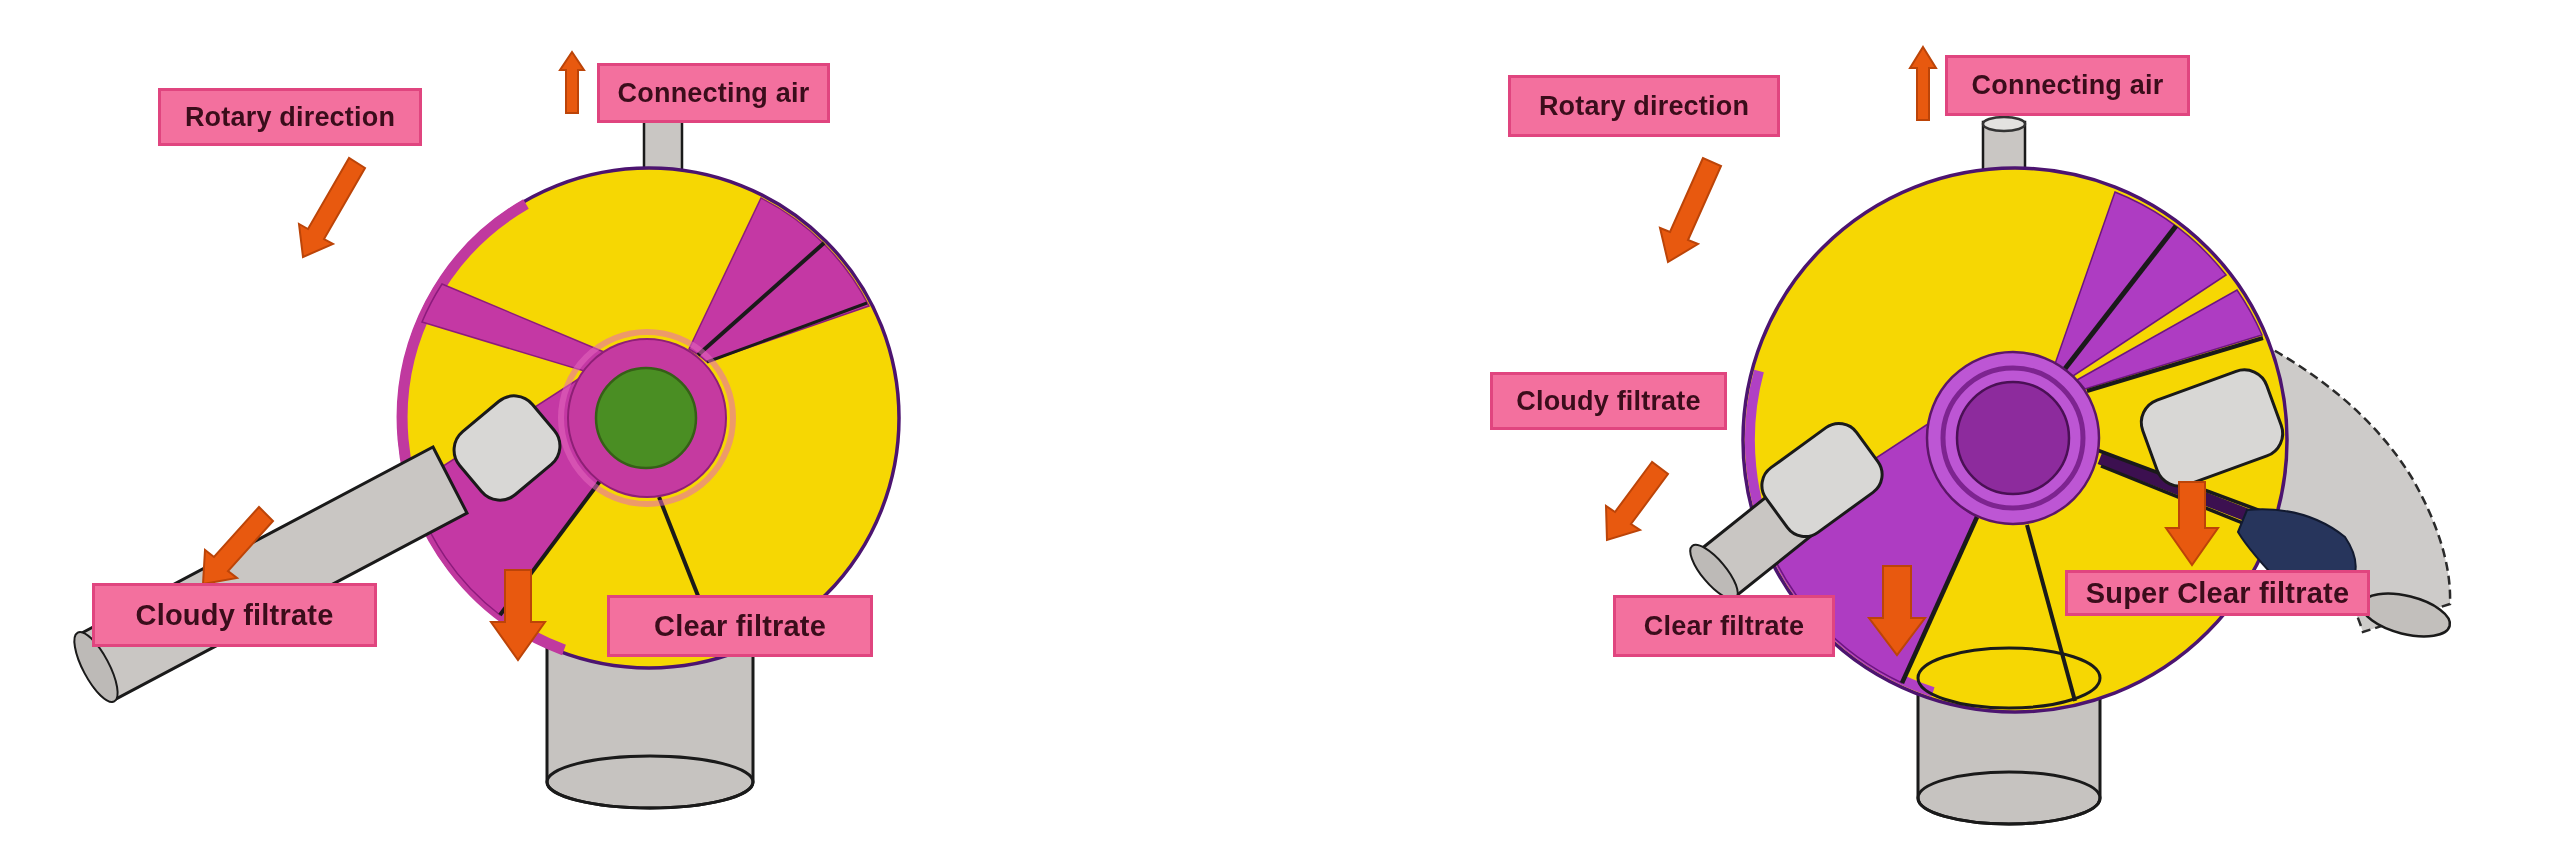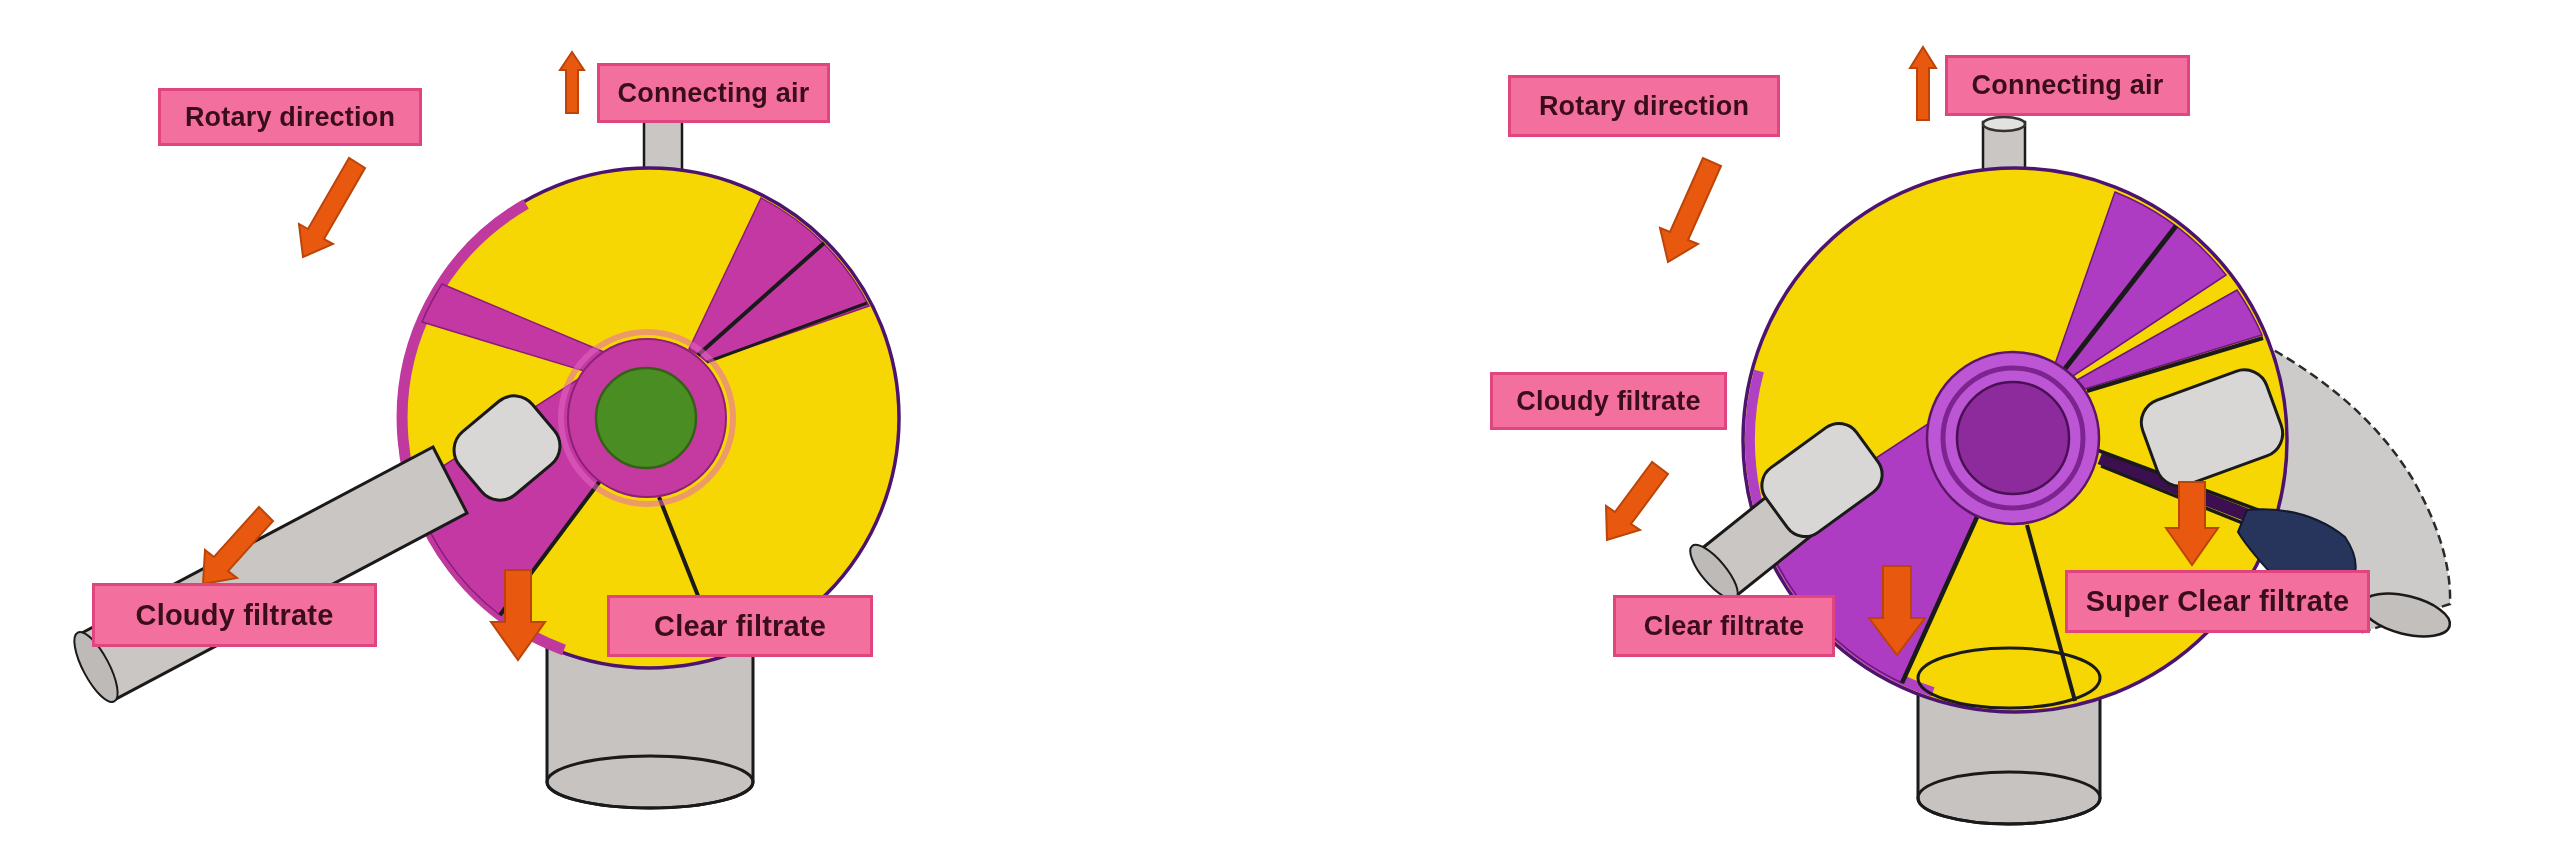--- a/index.html
+++ b/index.html
@@ -148,15 +148,15 @@
 <div class="plabel fs29" style="left:607px;top:595px;width:266px;height:62px;">Clear filtrate</div>
 
 <div class="plabel fs27" style="left:1508px;top:75px;width:272px;height:62px;">Rotary direction</div>
 
 <div class="plabel fs27" style="left:1945px;top:55px;width:245px;height:61px;">Connecting air</div>
 
 <div class="plabel fs27" style="left:1490px;top:372px;width:237px;height:58px;">Cloudy filtrate</div>
 
 <div class="plabel fs27" style="left:1613px;top:595px;width:222px;height:62px;">Clear filtrate</div>
 
-<div class="plabel fs29" style="left:2065px;top:570px;width:305px;height:63px;">Super Clear filtrate</div>
+<div class="plabel fs29" style="left:2065px;top:570px;width:305px;height:46px;">Super Clear filtrate</div>
 
 </div>
 
 </body></html>

